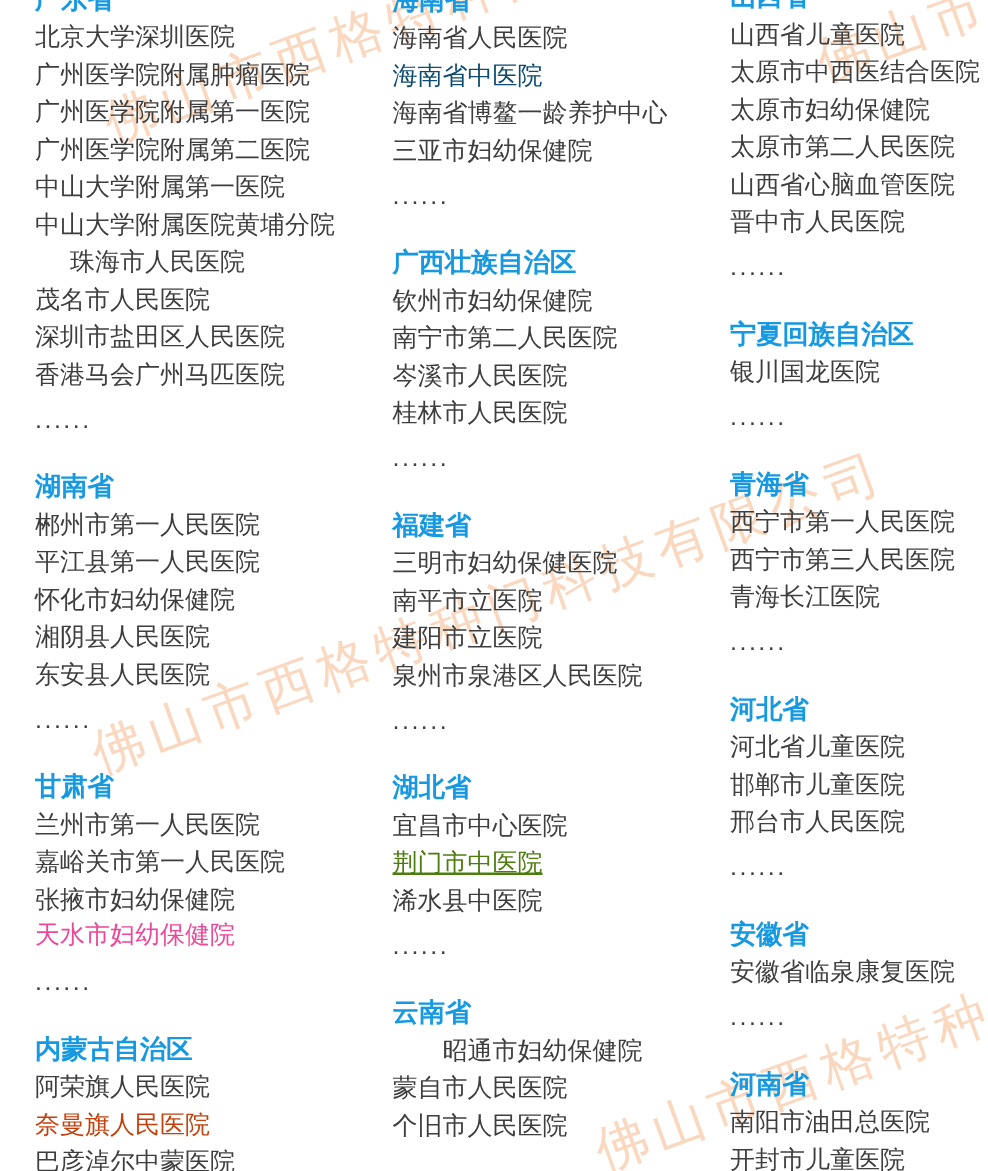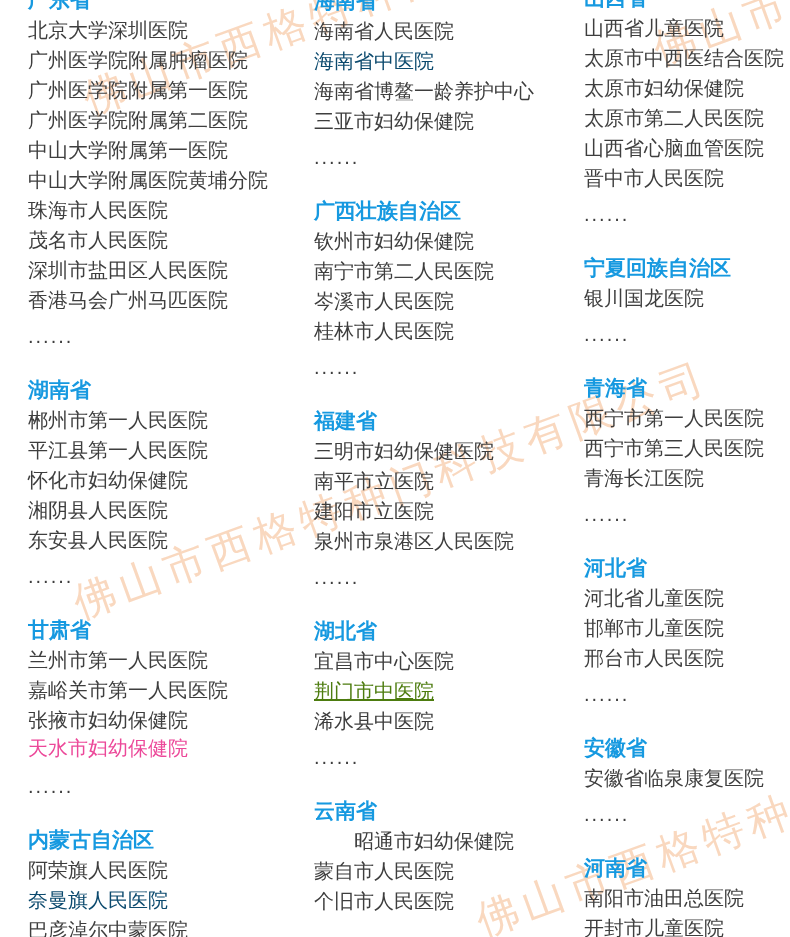--- a/index.html
+++ b/index.html
@@ -48,21 +48,21 @@
 <div class="content">
   <div class="column" id="col-1">
       <section class="group">
         <h2 class="province" style="color: rgb(22, 153, 224);">广东省</h2>
         <div class="hospital" style="color: rgb(62, 62, 62);">北京大学深圳医院</div>
         <div class="hospital" style="color: rgb(62, 62, 62);">广州医学院附属肿瘤医院</div>
         <div class="hospital" style="color: rgb(62, 62, 62);">广州医学院附属第一医院</div>
         <div class="hospital" style="color: rgb(62, 62, 62);">广州医学院附属第二医院</div>
         <div class="hospital" style="color: rgb(62, 62, 62);">中山大学附属第一医院</div>
         <div class="hospital" style="color: rgb(62, 62, 62);">中山大学附属医院黄埔分院</div>
-        <div class="hospital" style="color: rgb(62, 62, 62);">珠海市人民医院</div>
+        <div class="hospital" style="color: rgb(62, 62, 62); margin-left: 28px;">珠海市人民医院</div>
         <div class="hospital" style="color: rgb(62, 62, 62);">茂名市人民医院</div>
         <div class="hospital" style="color: rgb(62, 62, 62);">深圳市盐田区人民医院</div>
         <div class="hospital" style="color: rgb(62, 62, 62);">香港马会广州马匹医院</div>
         <div class="ellipsis" style="color: rgb(62, 62, 62);">......</div>
       </section>
       <section class="group">
         <h2 class="province" style="color: rgb(22, 153, 224);">湖南省</h2>
         <div class="hospital" style="color: rgb(62, 62, 62);">郴州市第一人民医院</div>
         <div class="hospital" style="color: rgb(62, 62, 62);">平江县第一人民医院</div>
         <div class="hospital" style="color: rgb(62, 62, 62);">怀化市妇幼保健院</div>
@@ -74,21 +74,21 @@
         <h2 class="province" style="color: rgb(22, 153, 224);">甘肃省</h2>
         <div class="hospital" style="color: rgb(62, 62, 62);">兰州市第一人民医院</div>
         <div class="hospital" style="color: rgb(62, 62, 62);">嘉峪关市第一人民医院</div>
         <div class="hospital" style="color: rgb(62, 62, 62);">张掖市妇幼保健院</div>
         <div class="hospital" style="color: #ec4899; font-family: Liberation Mono, monospace;">天水市妇幼保健院</div>
         <div class="ellipsis" style="color: rgb(62, 62, 62);">......</div>
       </section>
       <section class="group">
         <h2 class="province" style="color: rgb(22, 153, 224);">内蒙古自治区</h2>
         <div class="hospital" style="color: rgb(62, 62, 62);">阿荣旗人民医院</div>
-        <div class="hospital" style="color: #0c4a6e;">奈曼旗人民医院</div>
+        <div class="hospital" style="color: #c2410c;">奈曼旗人民医院</div>
         <div class="hospital" style="color: rgb(62, 62, 62);">巴彦淖尔中蒙医院</div>
       </section>
     </div>
   <div class="column" id="col-2">
       <section class="group">
         <h2 class="province" style="color: rgb(22, 153, 224);">海南省</h2>
         <div class="hospital" style="color: rgb(62, 62, 62);">海南省人民医院</div>
         <div class="hospital" style="color: #0c4a6e;">海南省中医院</div>
         <div class="hospital" style="color: rgb(62, 62, 62);">海南省博鳌一龄养护中心</div>
         <div class="hospital" style="color: rgb(62, 62, 62);">三亚市妇幼保健院</div>

